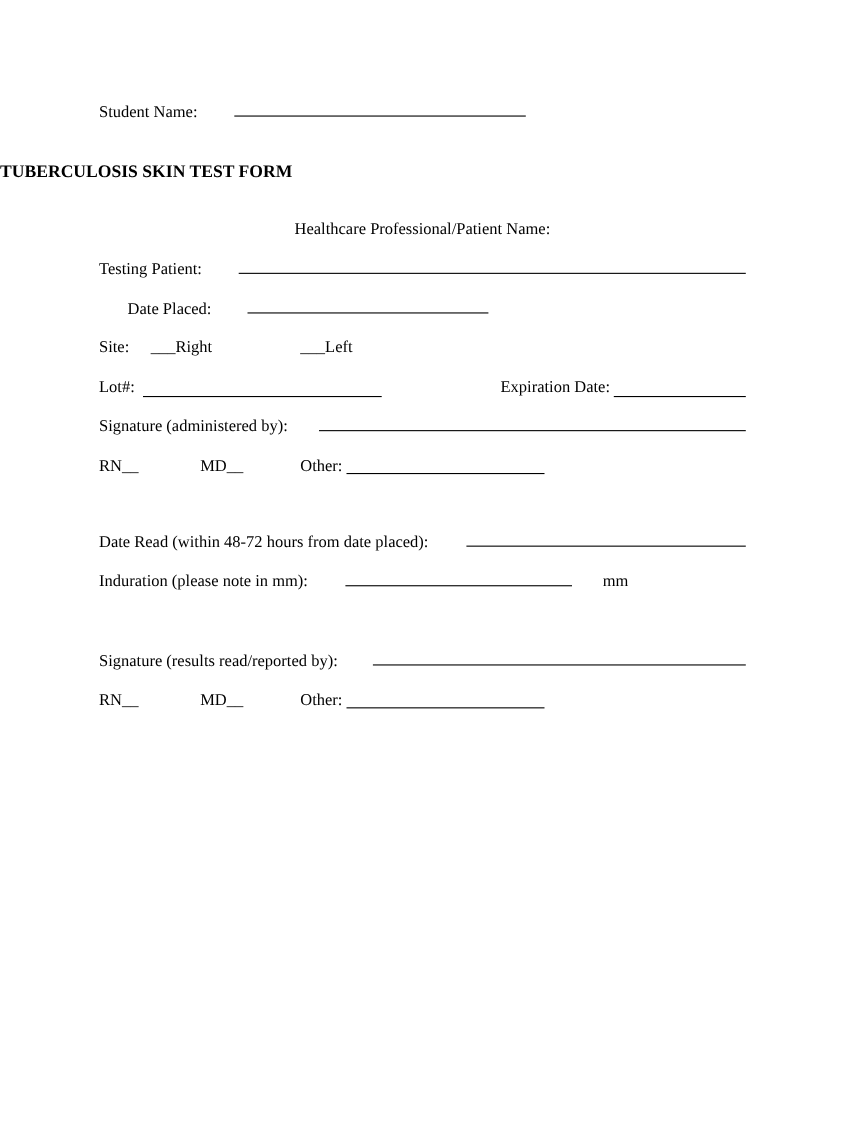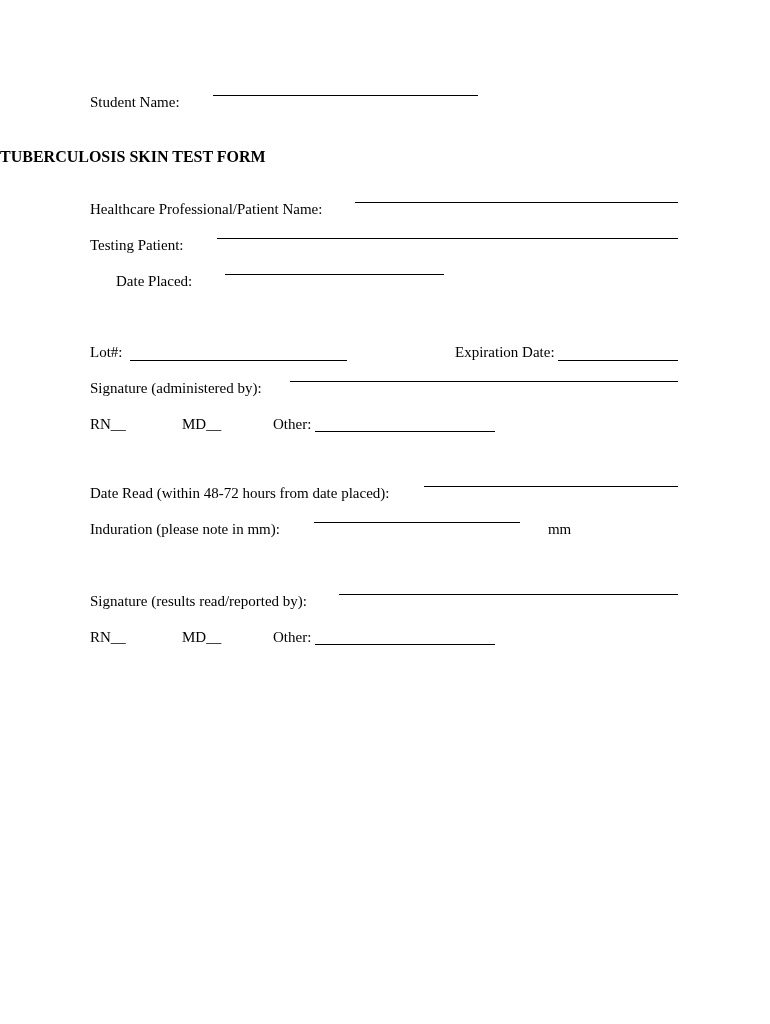--- a/index.html
+++ b/index.html
@@ -15,21 +15,21 @@
   .page { position: relative; width: 770px; height: 1024px; background: #ffffff; }
 
   
   .row {
     position: absolute;
     left: 90px;
     width: 588px;
     height: 20px;
     line-height: 20px;
     display: flex;
-    align-items: flex-start;
+    align-items: center;
     white-space: pre;
     gap: 28px;
   }
   .row.abs { display: block; }
 
   .label { flex: 0 0 auto; }
 
   
   .line {
     display: inline-block;
@@ -55,21 +55,21 @@
     left: 0; width: 770px;
     text-align: left;
     font-weight: bold;
     font-size: 16px;
     line-height: 20px;
   }
 
   
   #row-student        { top: 92px; }
   #row-title          { top: 147px; }
-  #row-healthcare     { top: 199px; }
+  #row-healthcare     { top: 199px; flex-direction: column; }
   #row-testing        { top: 235px; }
   #row-date-placed    { top: 271px; margin-left: 26px; }
   #row-site           { top: 306px; }
   #row-lot            { top: 342px; }
   #row-sig-admin      { top: 378px; }
   #row-cred-admin     { top: 414px; }
   #row-date-read      { top: 483px; }
   #row-induration     { top: 519px; }
   #row-ppd            { top: 555px; }
   #row-sig-results    { top: 591px; }
@@ -106,20 +106,25 @@
   <div class="row" id="row-testing">
     <span class="label">Testing Patient:</span>
     <span class="line fill ml5"></span>
   </div>
 
   <div class="row" id="row-date-placed">
     <span class="label">Date Placed:</span>
     <span class="line w-dateplaced"></span>
   </div>
 
+  <div class="row abs" id="row-site">
+    <span class="pos" style="left:0">Site:</span>
+    <span class="pos" style="left:47px">___Right</span>
+    <span class="pos" style="left:183px">___Left</span>
+  </div>
 
   <div class="row abs" id="row-lot">
     <span class="pos" style="left:0">Lot#:</span>
     <span class="abs-line" style="left:40px;width:217px"></span>
     <span class="pos" style="left:365px">Expiration Date:</span>
     <span class="abs-line" style="left:468px;width:120px"></span>
   </div>
 
   <div class="row" id="row-sig-admin">
     <span class="label">Signature (administered by):</span>

